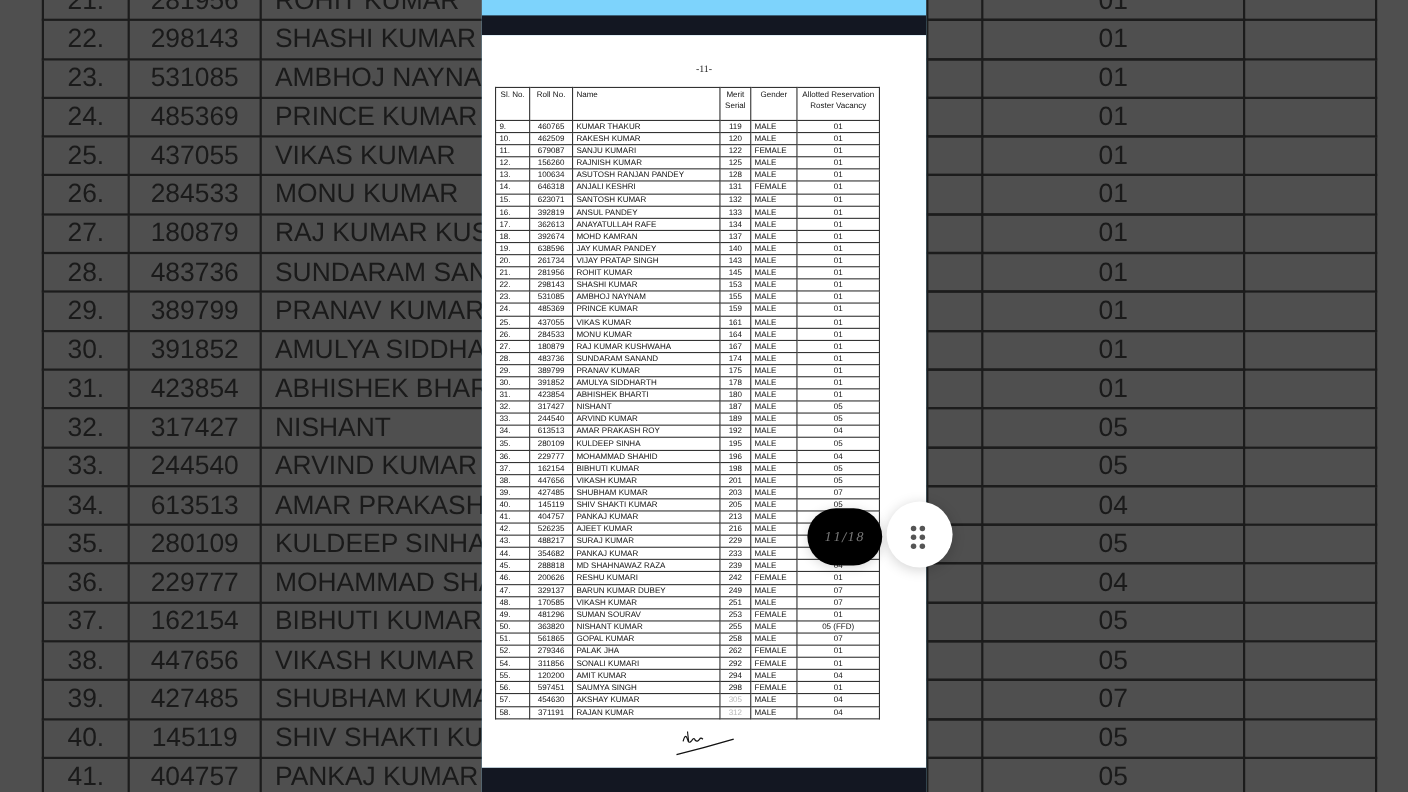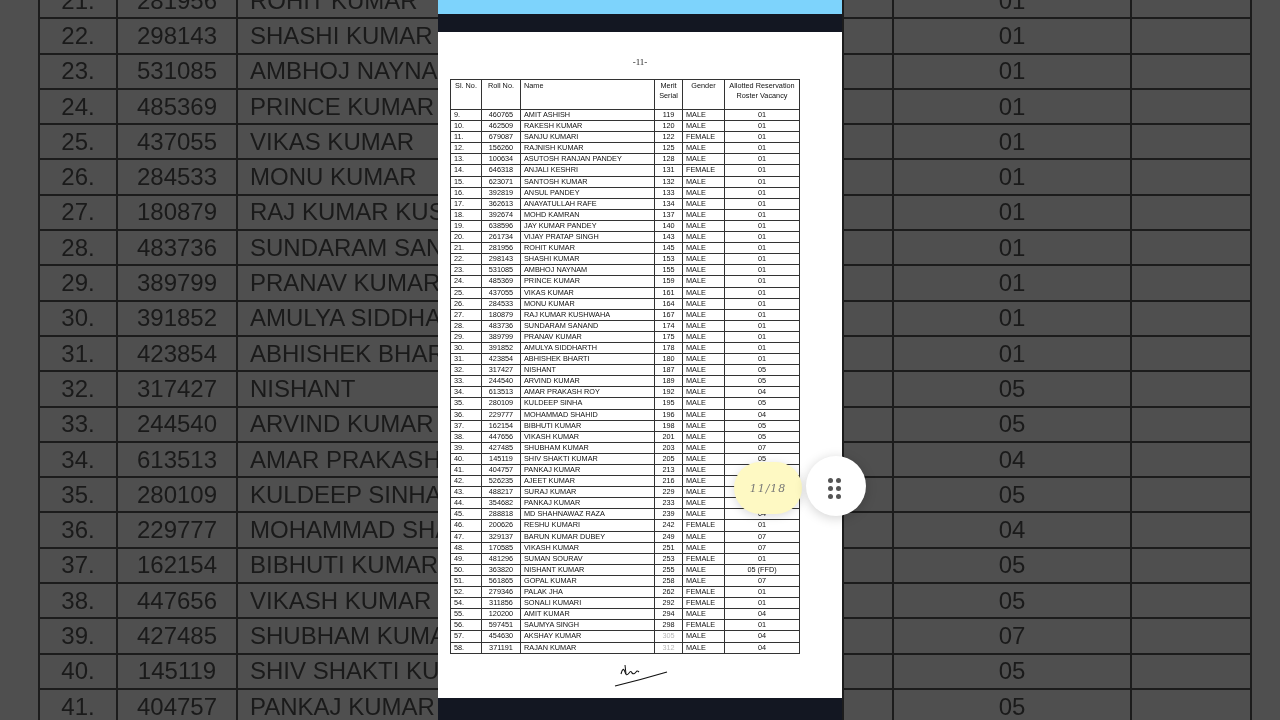--- a/index.html
+++ b/index.html
@@ -81,21 +81,21 @@
   th.w-roll { text-align:center; }
   td.faint { color:#b8b8b8;margin-top:31px; }
 
   .signature {
     position:absolute; left:175px; top:628px; width:60px; height:30px;
   }
 
   
   .page-indicator {
     position:absolute; left:734px; top:462px; width:68px; height:52px;
-    background:#fef9c3; border-radius:26px;
+    background:#000000; border-radius:26px;
     box-shadow:0 2px 10px rgba(0,0,0,0.15);
     display:flex; align-items:center; justify-content:center;
     font-family:"DejaVu Serif", serif; font-style:italic; font-size:11px;
     color:#777; letter-spacing:1px;
   }
   .apps-button {
     position:absolute; left:806px; top:456px; width:60px; height:60px;
     background:#fff; border-radius:30px;
     box-shadow:0 2px 12px rgba(0,0,0,0.18);
   }
@@ -322,21 +322,21 @@
           <th class="w-name" style="text-align:left">Name</th>
           <th class="w-merit" style="white-space:normal">Merit Serial</th>
           <th class="w-gender" style="text-align:center">Gender</th>
           <th class="w-vac" style="white-space:normal">Allotted Reservation Roster Vacancy</th>
         </tr>
       </thead>
       <tbody id="merit-body">
           <tr>
             <td class="w-sl">9.</td>
             <td class="w-roll">460765</td>
-            <td class="w-name">AMIT ASHISH</td>
+            <td class="w-name">KUMAR THAKUR</td>
             <td class="w-merit">119</td>
             <td class="w-gender">MALE</td>
             <td class="w-vac">01</td>
           </tr>
           <tr>
             <td class="w-sl">10.</td>
             <td class="w-roll">462509</td>
             <td class="w-name">RAKESH KUMAR</td>
             <td class="w-merit">120</td>
             <td class="w-gender">MALE</td>

